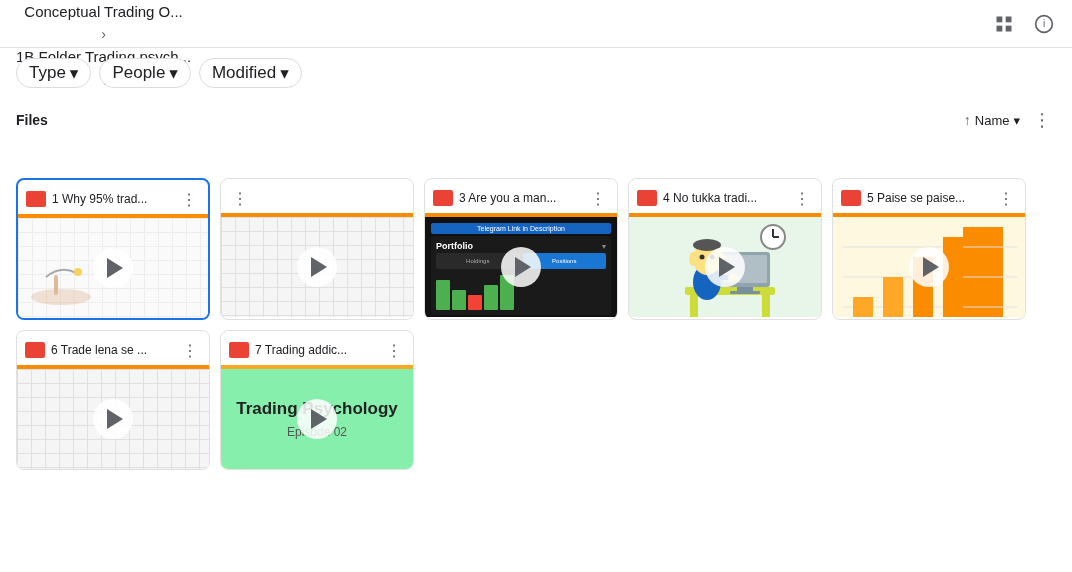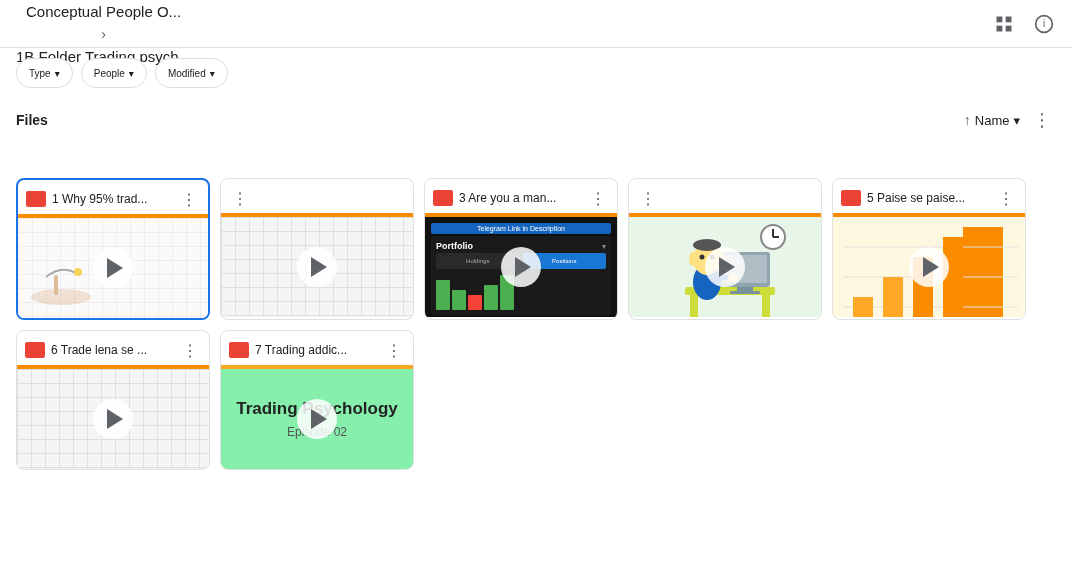--- a/index.html
+++ b/index.html
@@ -10,21 +10,21 @@
     .breadcrumb { display: flex; align-items: center; gap: 6px; font-size: 15px; color: #202124; flex-direction: column; }
     .breadcrumb span { font-size: 15px; color: #202124; }
     .breadcrumb .chevron { color: #5f6368; font-size: 14px; }
     .breadcrumb .last { font-weight: 500; }
     .header-icons { display: flex; align-items: center; gap: 16px; }
     .header-icon { color: #5f6368; cursor: pointer; width: 24px; height: 24px; display: flex; align-items: center; justify-content: center; font-size: 18px; }
     .dropdown-arrow { font-size: 12px; margin-left: 2px; }
 
     
     .filter-bar { display: flex; align-items: center; gap: 8px; padding: 10px 16px; }
-    .filter-chip { display: flex; align-items: center; gap: 4px; border: 1px solid #dadce0; border-radius: 16px; padding: 4px 12px; font-size: 10px; cursor: pointer; color: #202124; background: #fff; height: 30px; }
+    .filter-chip { display: flex; align-items: center; gap: 4px; border: 1px solid #dadce0; border-radius: 16px; padding: 4px 12px; font-size: 17px; cursor: pointer; color: #202124; background: #fff; height: 30px; }
 
     
     .files-section { padding: 8px 16px; }
     .files-header { display: flex; align-items: center; justify-content: space-between; margin-bottom: 12px; }
     .files-title { font-size: 14px; font-weight: 600; color: #202124; }
     .files-controls { display: flex; align-items: center; gap: 8px; }
     .sort-btn { display: flex; align-items: center; gap: 4px; font-size: 13px; color: #202124; cursor: pointer; }
     .more-btn { color: #5f6368; cursor: pointer; font-size: 18px; width: 28px; height: 28px; display: flex; align-items: center; justify-content: center; border-radius: 50%; }
 
     
@@ -64,21 +64,21 @@
 
     .sort-arrow { font-size: 14px; color: #5f6368; }
   </style>
 </head>
 <body>
 
 <div class="header">
   <div class="breadcrumb">
     <span>#100</span>
     <span class="chevron">›</span>
-    <span>Conceptual People O...</span>
+    <span>Conceptual Trading O...</span>
     <span class="chevron">›</span>
     <span class="last">1B Folder Trading psych...</span>
     <span class="dropdown-arrow">▾</span>
   </div>
   <div class="header-icons">
     <div class="header-icon">
       <svg width="20" height="20" viewBox="0 0 24 24" fill="#5f6368">
         <rect x="3" y="3" width="7" height="7"></rect>
           <rect x="14" y="3" width="7" height="7"></rect>
         <rect x="3" y="14" width="7" height="7"></rect>
@@ -195,20 +195,24 @@
           </div>
         </div>
         <div class="play-btn" style="position:absolute;z-index:2;top:50%;left:50%;transform:translate(-50%,-50%);">
           <div class="play-icon"></div>
         </div>
       </div>
     </div>
 
     <div class="file-card">
       <div class="card-header">
+        <div class="card-title-row">
+          <div class="red-rect"></div>
+          <span class="card-title">4 No tukka tradi...</span>
+        </div>
         <div class="card-more">⋮</div>
       </div>
       <div class="orange-bar"></div>
       <div class="thumbnail thumb-4">
 
         <svg width="140" height="120" viewBox="0 0 140 120" style="position:absolute;">
 
           <rect x="30" y="80" width="90" height="8" fill="#cddc39" rx="2"></rect>
           <rect x="35" y="88" width="8" height="22" fill="#cddc39"></rect>
           <rect x="107" y="88" width="8" height="22" fill="#cddc39"></rect>

